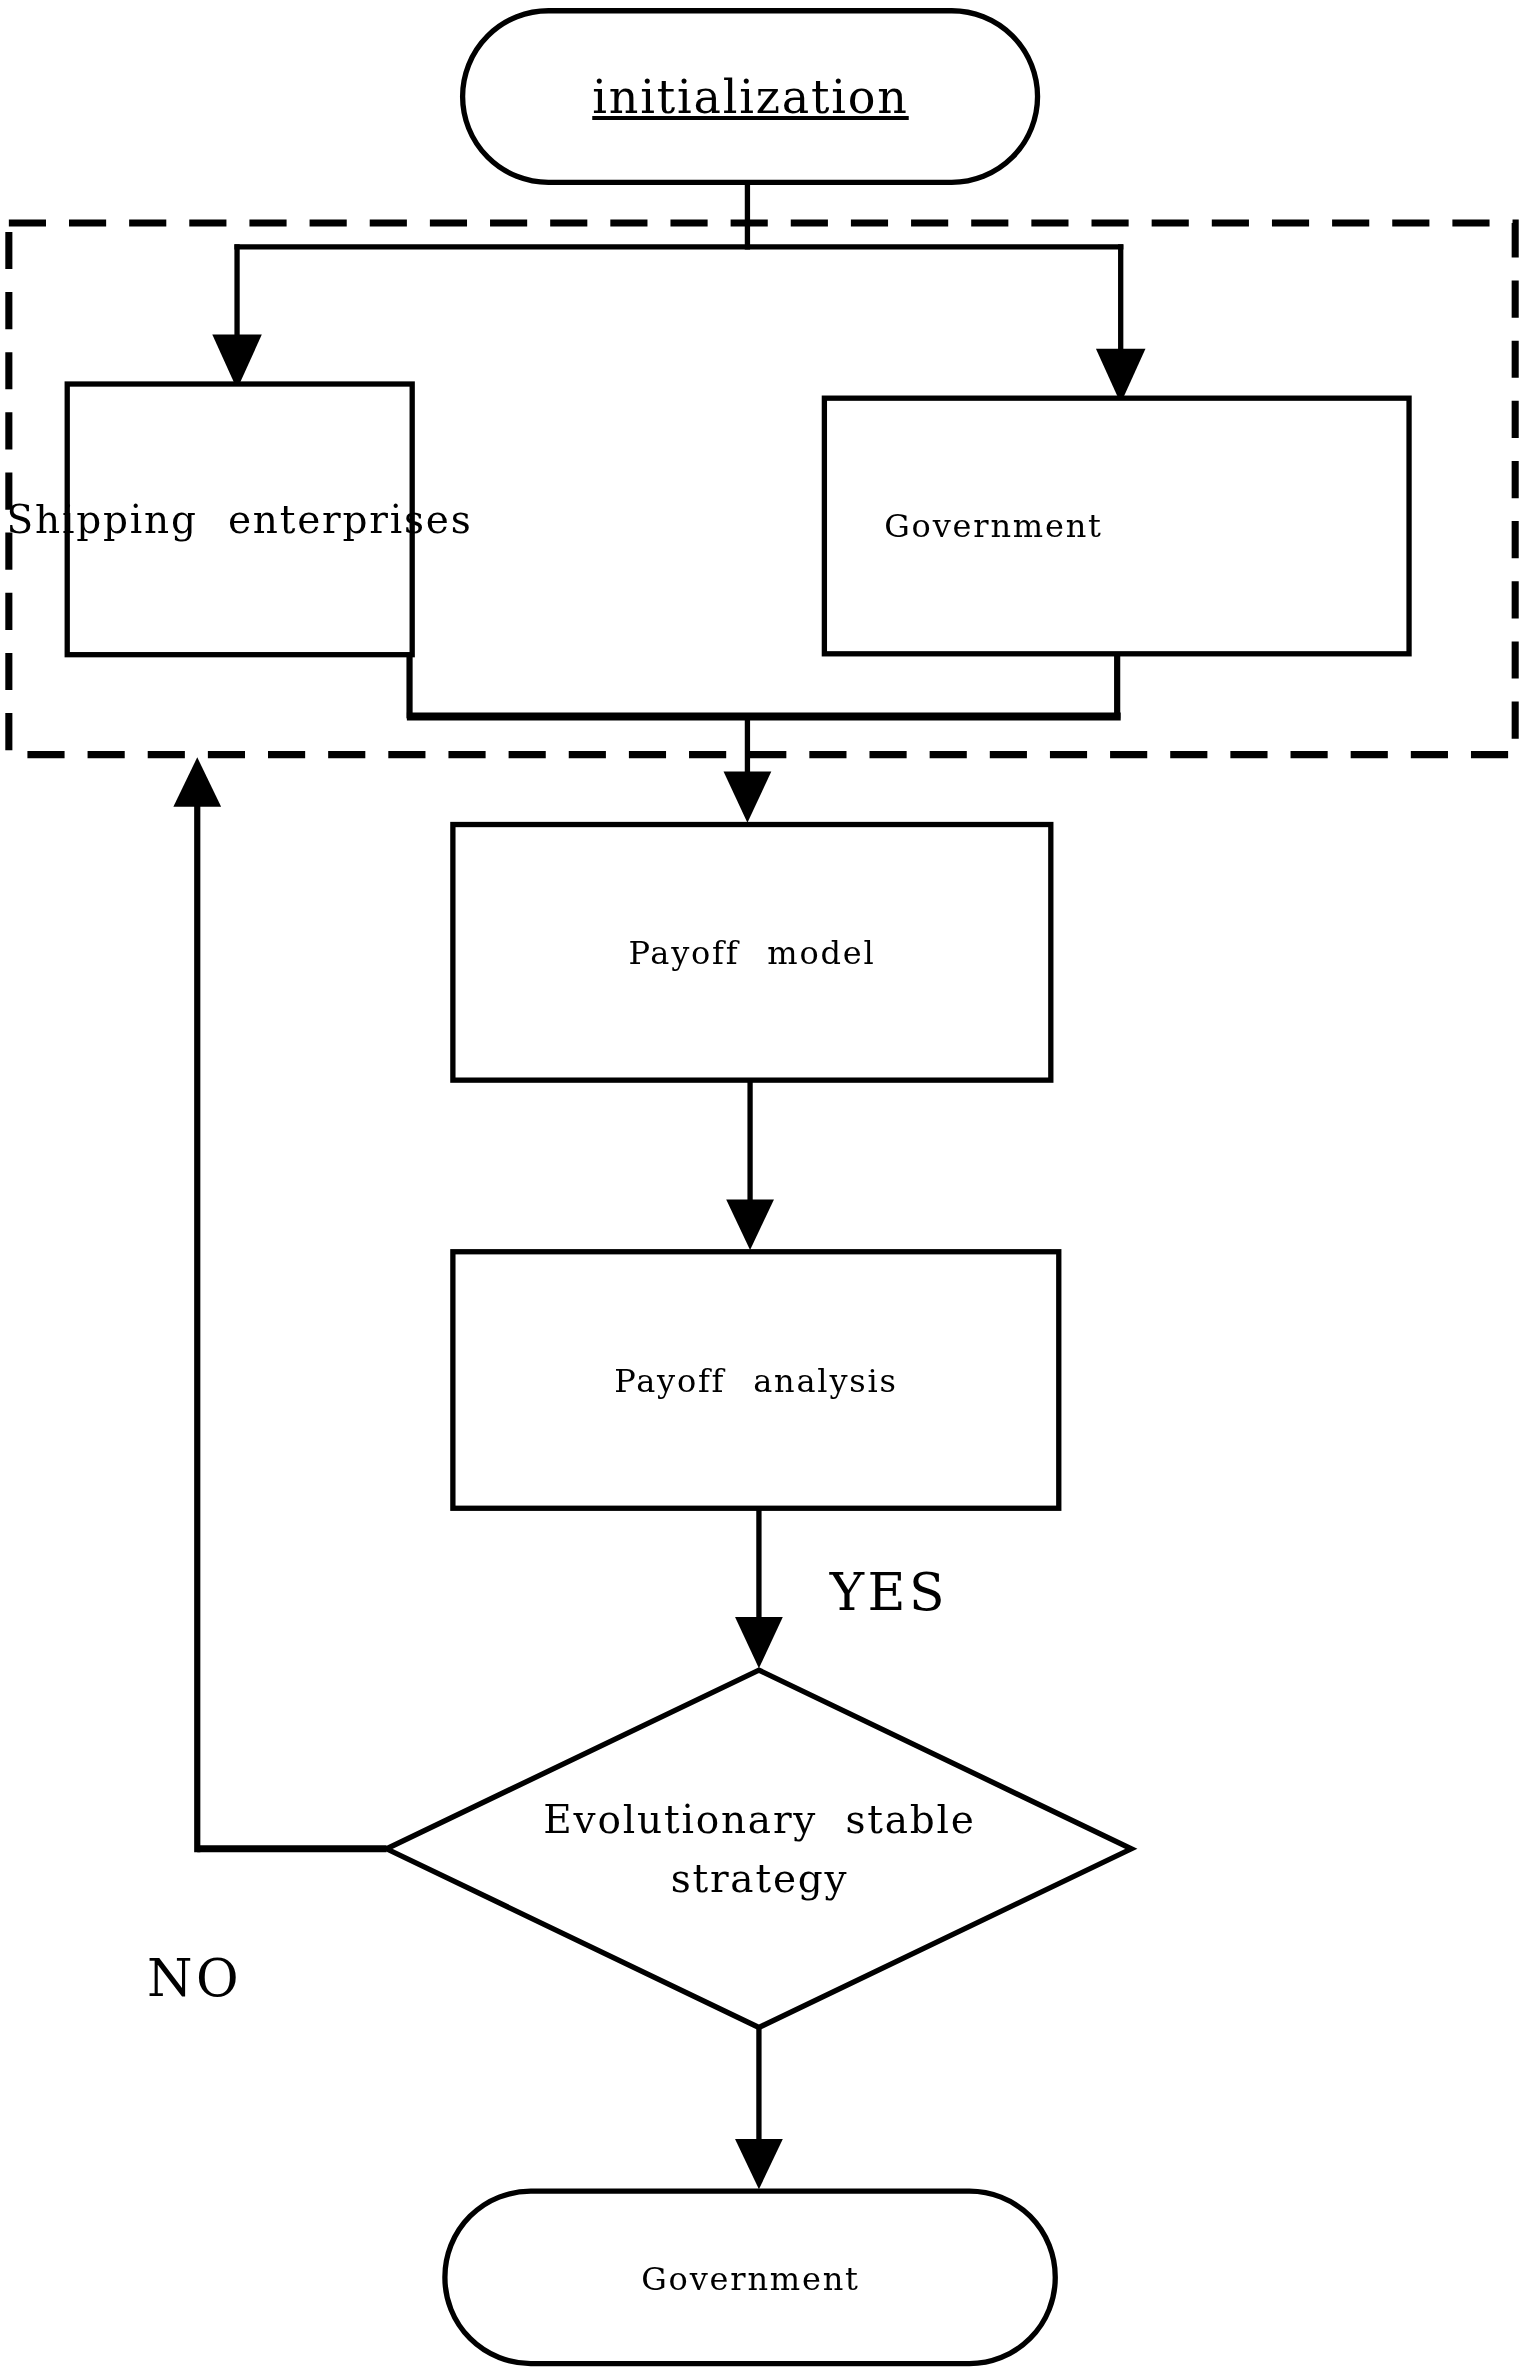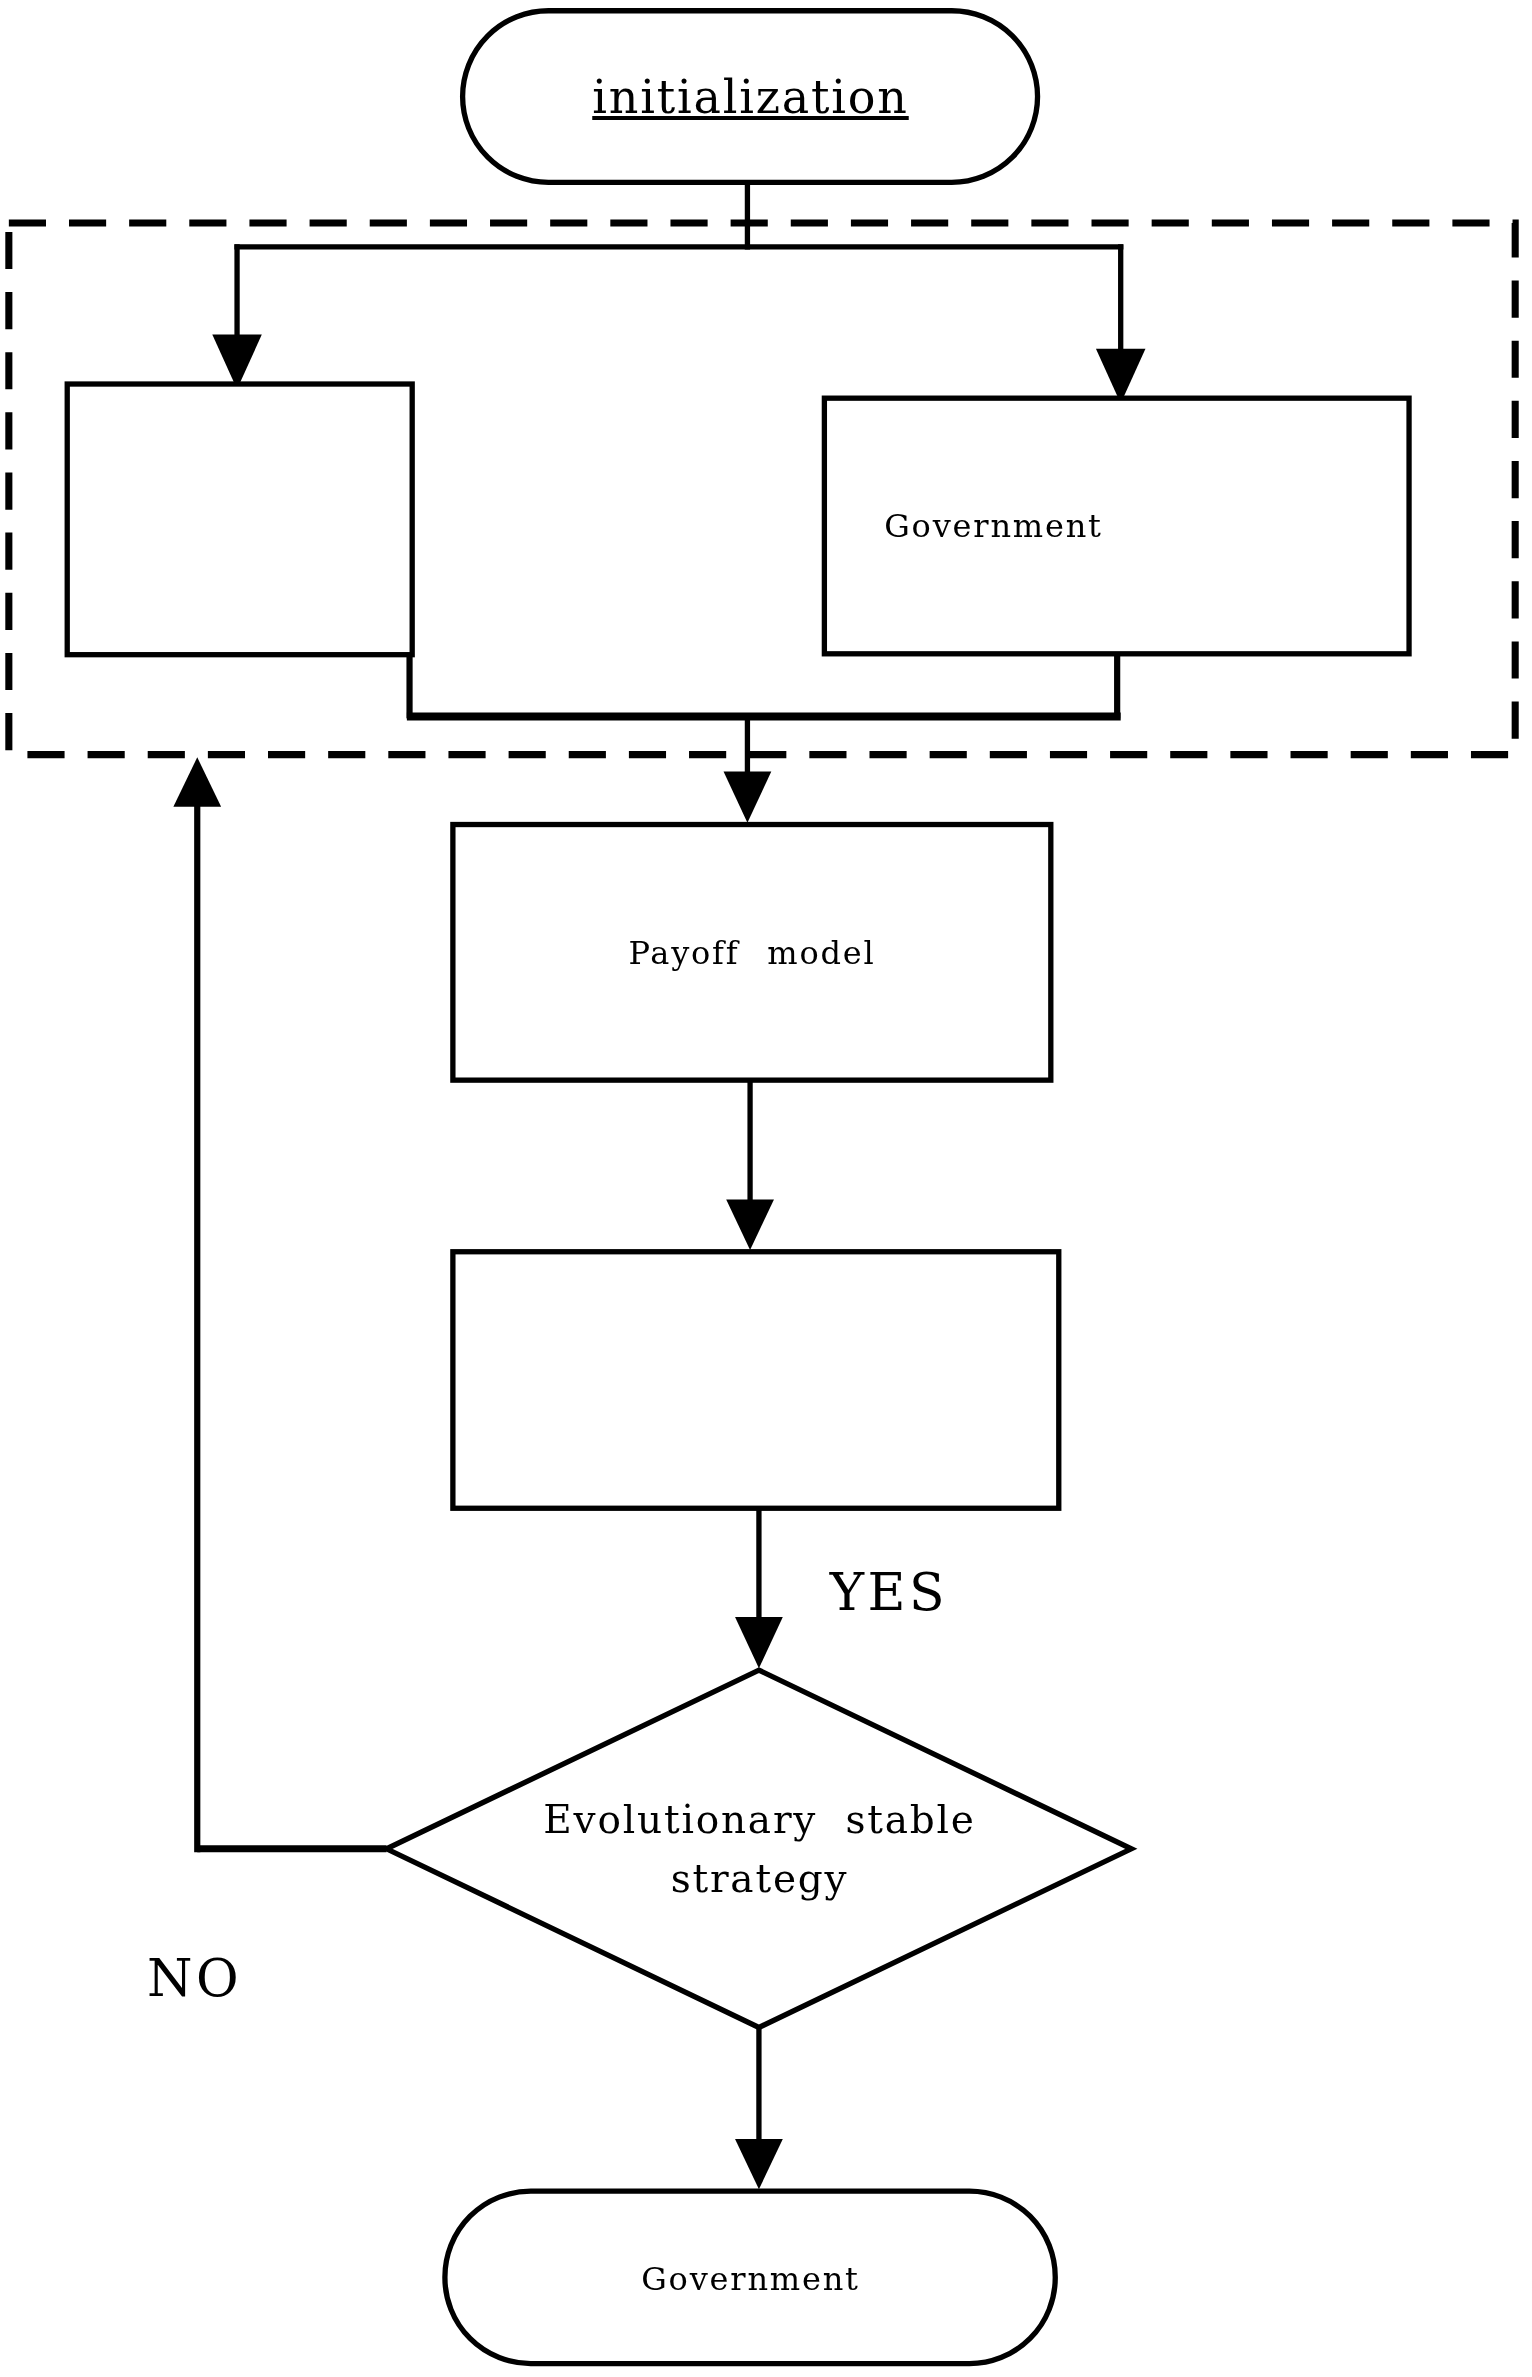--- a/index.html
+++ b/index.html
@@ -77,25 +77,27 @@
 
     <line x1="858" y1="2292" x2="858" y2="2424" stroke="#000" stroke-width="6"></line>
     <polygon points="831,2418 885,2418 858,2475" fill="#000"></polygon>
 
     <rect x="523" y="12" width="650" height="194" rx="97" ry="97" fill="#fff" stroke="#000" stroke-width="6"></rect>
     <rect x="503" y="2477" width="690" height="195" rx="97" ry="97" fill="#fff" stroke="#000" stroke-width="6"></rect>
   </svg>
 
   <div class="label node-label" style="left:463px;top:10.6px;width:575px;height:172px;font-size:46px;text-decoration:underline;">initialization</div>
 
+  <div class="label node-label" style="left:67px;top:384px;width:345px;height:271px;font-size:39px;">Shipping enterprises</div>
 
   <div class="label node-label gov-shift" style="left:825px;top:398px;width:585px;height:256px;">Government</div>
 
   <div class="label node-label" style="left:453px;top:825px;width:598px;height:256px;">Payoff model</div>
 
+  <div class="label node-label" style="left:453px;top:1252px;width:606px;height:257px;">Payoff analysis</div>
 
   <div class="diamond-label" style="left:494px;top:1786px;width:531px;height:127px;">
     <div>Evolutionary stable</div>
     <div>strategy</div>
   </div>
 
   <div class="label node-label" style="left:445px;top:2192px;width:611px;height:173px;">Government</div>
 
   <div class="label edge-label" style="left:814px;top:1550px;width:150px;height:84px;">YES</div>
 

